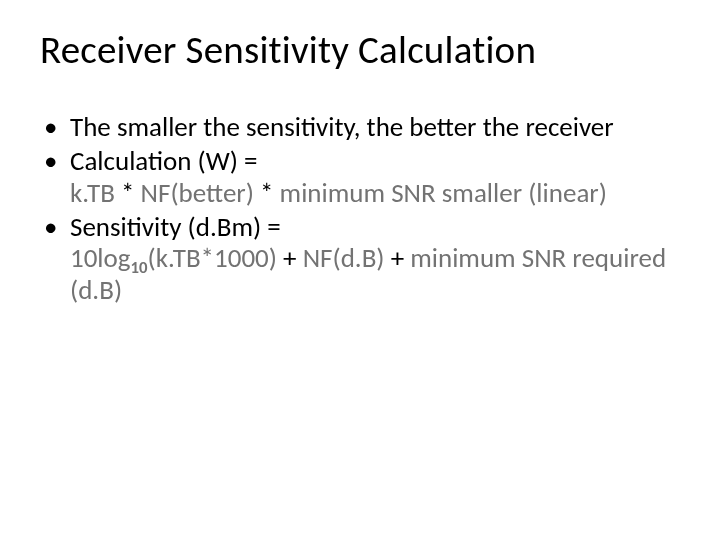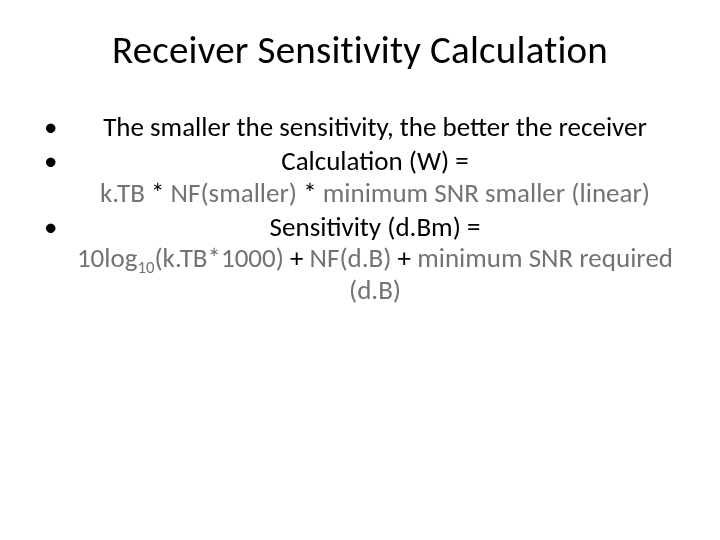--- a/index.html
+++ b/index.html
@@ -13,65 +13,63 @@
     overflow: hidden;
   }
   .slide {
     box-sizing: border-box;
     width: 720px;
     height: 540px;
     padding: 18px 40px 0 40px;
   }
   .title {
     font-size: 39px;
-    text-align: center;
     margin: 8px 0 38px 0;
     font-weight: 400;
     letter-spacing: 0.2px;
   }
   ul.body {
     list-style: none;
     margin: 0;
     padding: 0 0 0 4px;
     font-size: 27px;
     line-height: 1.18;
-    text-align: center;
   }
   ul.body > li {
     position: relative;
     padding-left: 26px;
     margin-bottom: 2px;
   }
   ul.body > li::before {
     content: "•";
     position: absolute;
     left: 0;
     top: 0;
     font-size: 27px;
     line-height: 1.18;
   }
   .red { color: #737373; }
-  sub { font-size: 0.62em; vertical-align: sub; line-height: 0; }
+  sub { font-size: 0.62em; vertical-align: sub; line-height: 0; font-weight: bold; }
 </style>
 </head>
 <body>
 
 <div class="slide">
 
   <div class="title">Receiver Sensitivity Calculation</div>
 
   <ul class="body">
 
     <li>
       <span>The smaller the sensitivity, the better the receiver</span>
     </li>
 
     <li>
       <span>Calculation (W) = </span><br>
-      <span class="red">k.TB</span><span> * </span><span class="red">NF(smaller)</span><span> * </span><span class="red">minimum SNR smaller (linear)</span>
+      <span class="red">k.TB</span><span> * </span><span class="red">NF(better)</span><span> * </span><span class="red">minimum SNR smaller (linear)</span>
     </li>
 
     <li>
       <span>Sensitivity (d.Bm) = </span><br>
       <span class="red">10log</span><sub class="red">10</sub><span class="red">(k.TB*1000)</span><span> + </span><span class="red">NF(d.B)</span><span> + </span><span class="red">minimum SNR required (d.B)</span>
     </li>
 
   </ul>
 
 </div>

